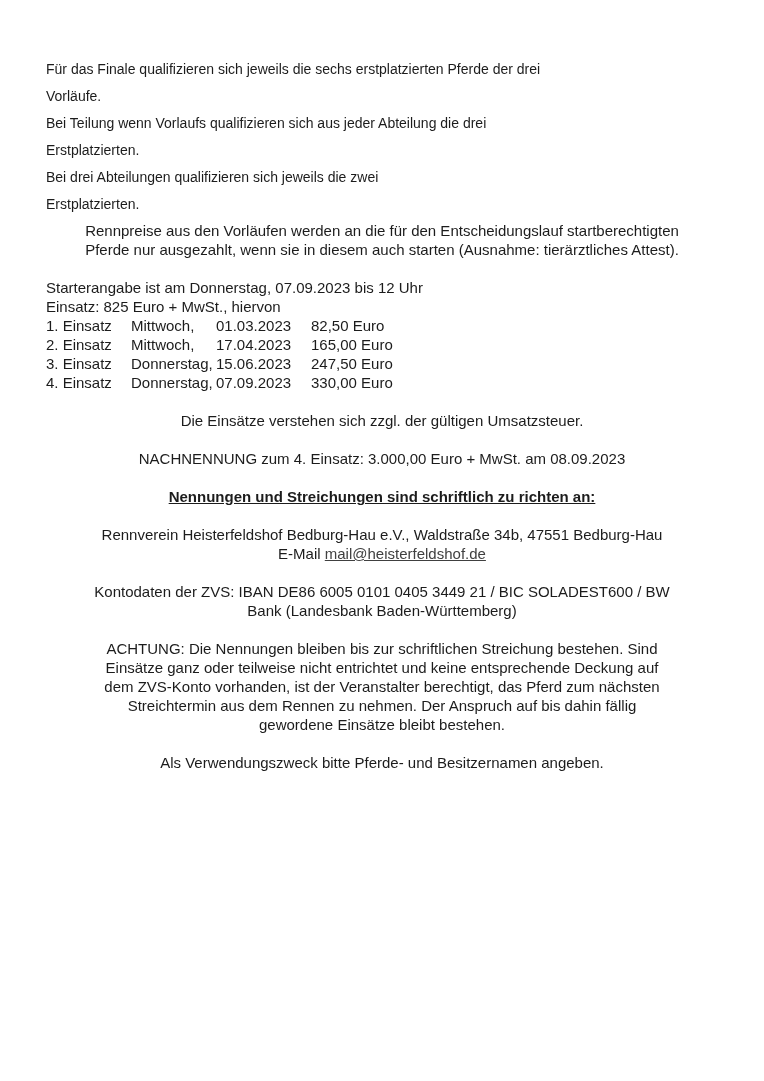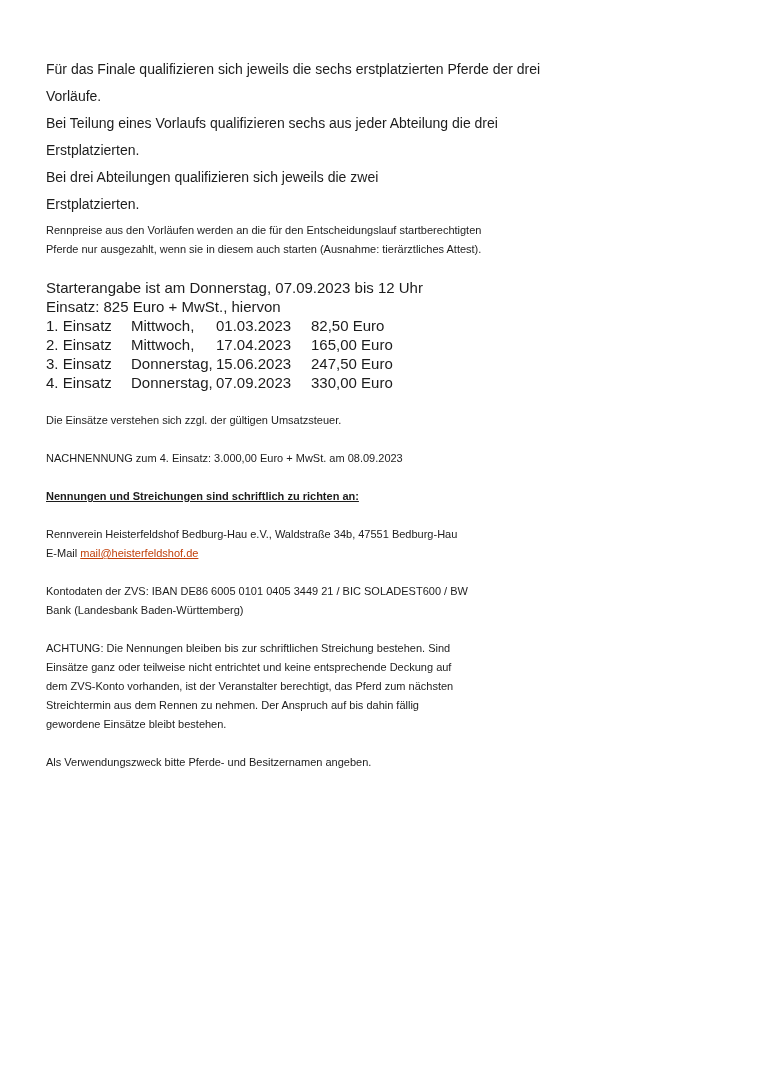--- a/index.html
+++ b/index.html
@@ -20,42 +20,43 @@
   }
   .intro { margin: 0 0 3px 0; }
   .intro .ipara {
     margin: 0;
     font-size: 14px;
     line-height: 27px;
     white-space: pre;
   }
   .para {
     margin: 0 0 19px 0;
-    font-size: 11px;
+    font-size: 15px;
     line-height: 19px;
     white-space: pre;
+    text-align: center;
   }
   .starter-block { margin-top: 12px; margin-bottom: 19px; }
   .starter-block .line {
     font-size: 15px;
     line-height: 19px;
     white-space: pre;
   }
   .einsatz-row {
     display: grid;
     grid-template-columns: 85px 85px 95px auto;
     font-size: 15px;
     line-height: 19px;
   }
   .heading-para {
     font-weight: bold;
     text-decoration: underline;
   }
   a.email-link {
-    color: #c2410c;
+    color: #404040;
     text-decoration: underline;
     cursor: pointer;
   }
   .bottom-bar {
     position: absolute;
     left: 85px;
     top: 1063px;
     width: 513px;
     height: 18px;
     background: #2d5fad;
@@ -63,21 +64,21 @@
 </style>
 </head>
 <body>
 
 <div class="page">
   <div class="content">
 
     <div class="intro">
       <p class="ipara">Für das Finale qualifizieren sich jeweils die sechs erstplatzierten Pferde der drei
 Vorläufe.</p>
-      <p class="ipara">Bei Teilung eines Vorlaufs qualifizieren sechs aus jeder Abteilung die drei
+      <p class="ipara">Bei Teilung wenn Vorlaufs qualifizieren sich aus jeder Abteilung die drei
 Erstplatzierten.</p>
       <p class="ipara">Bei drei Abteilungen qualifizieren sich jeweils die zwei
 Erstplatzierten.</p>
     </div>
 
     <p class="para">Rennpreise aus den Vorläufen werden an die für den Entscheidungslauf startberechtigten
 Pferde nur ausgezahlt, wenn sie in diesem auch starten (Ausnahme: tierärztliches Attest).</p>
 
 
     <div class="starter-block">

